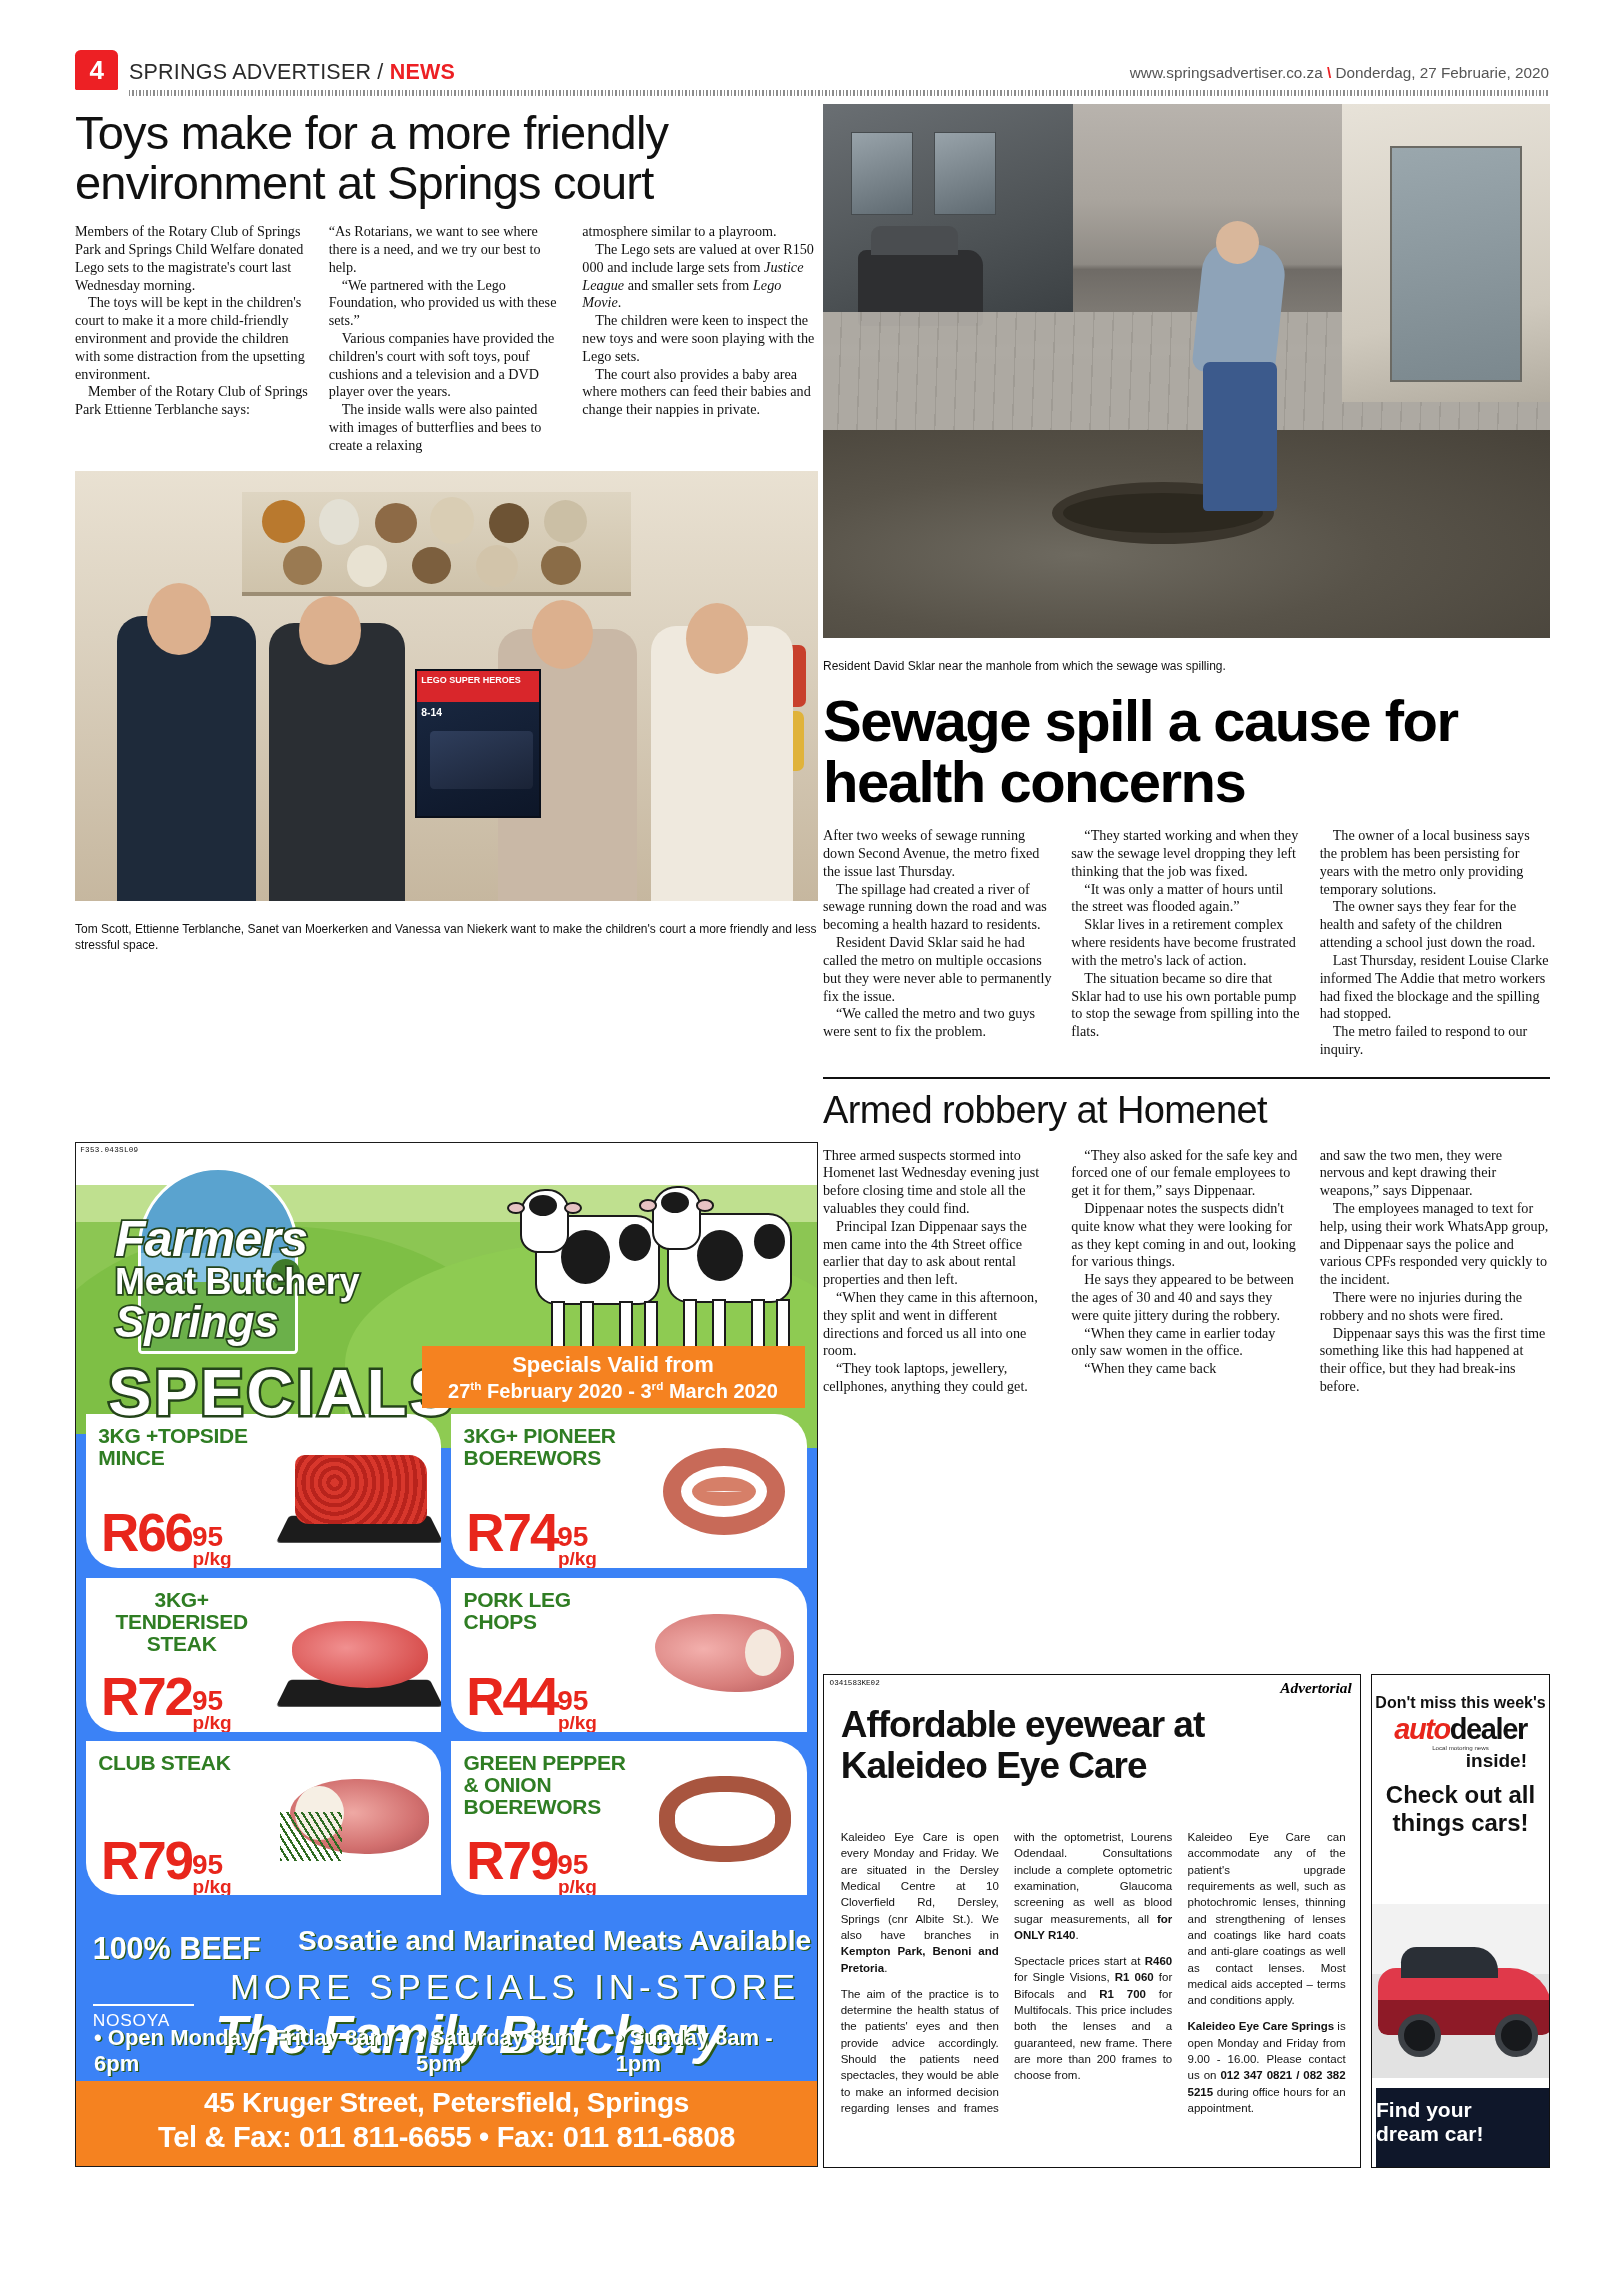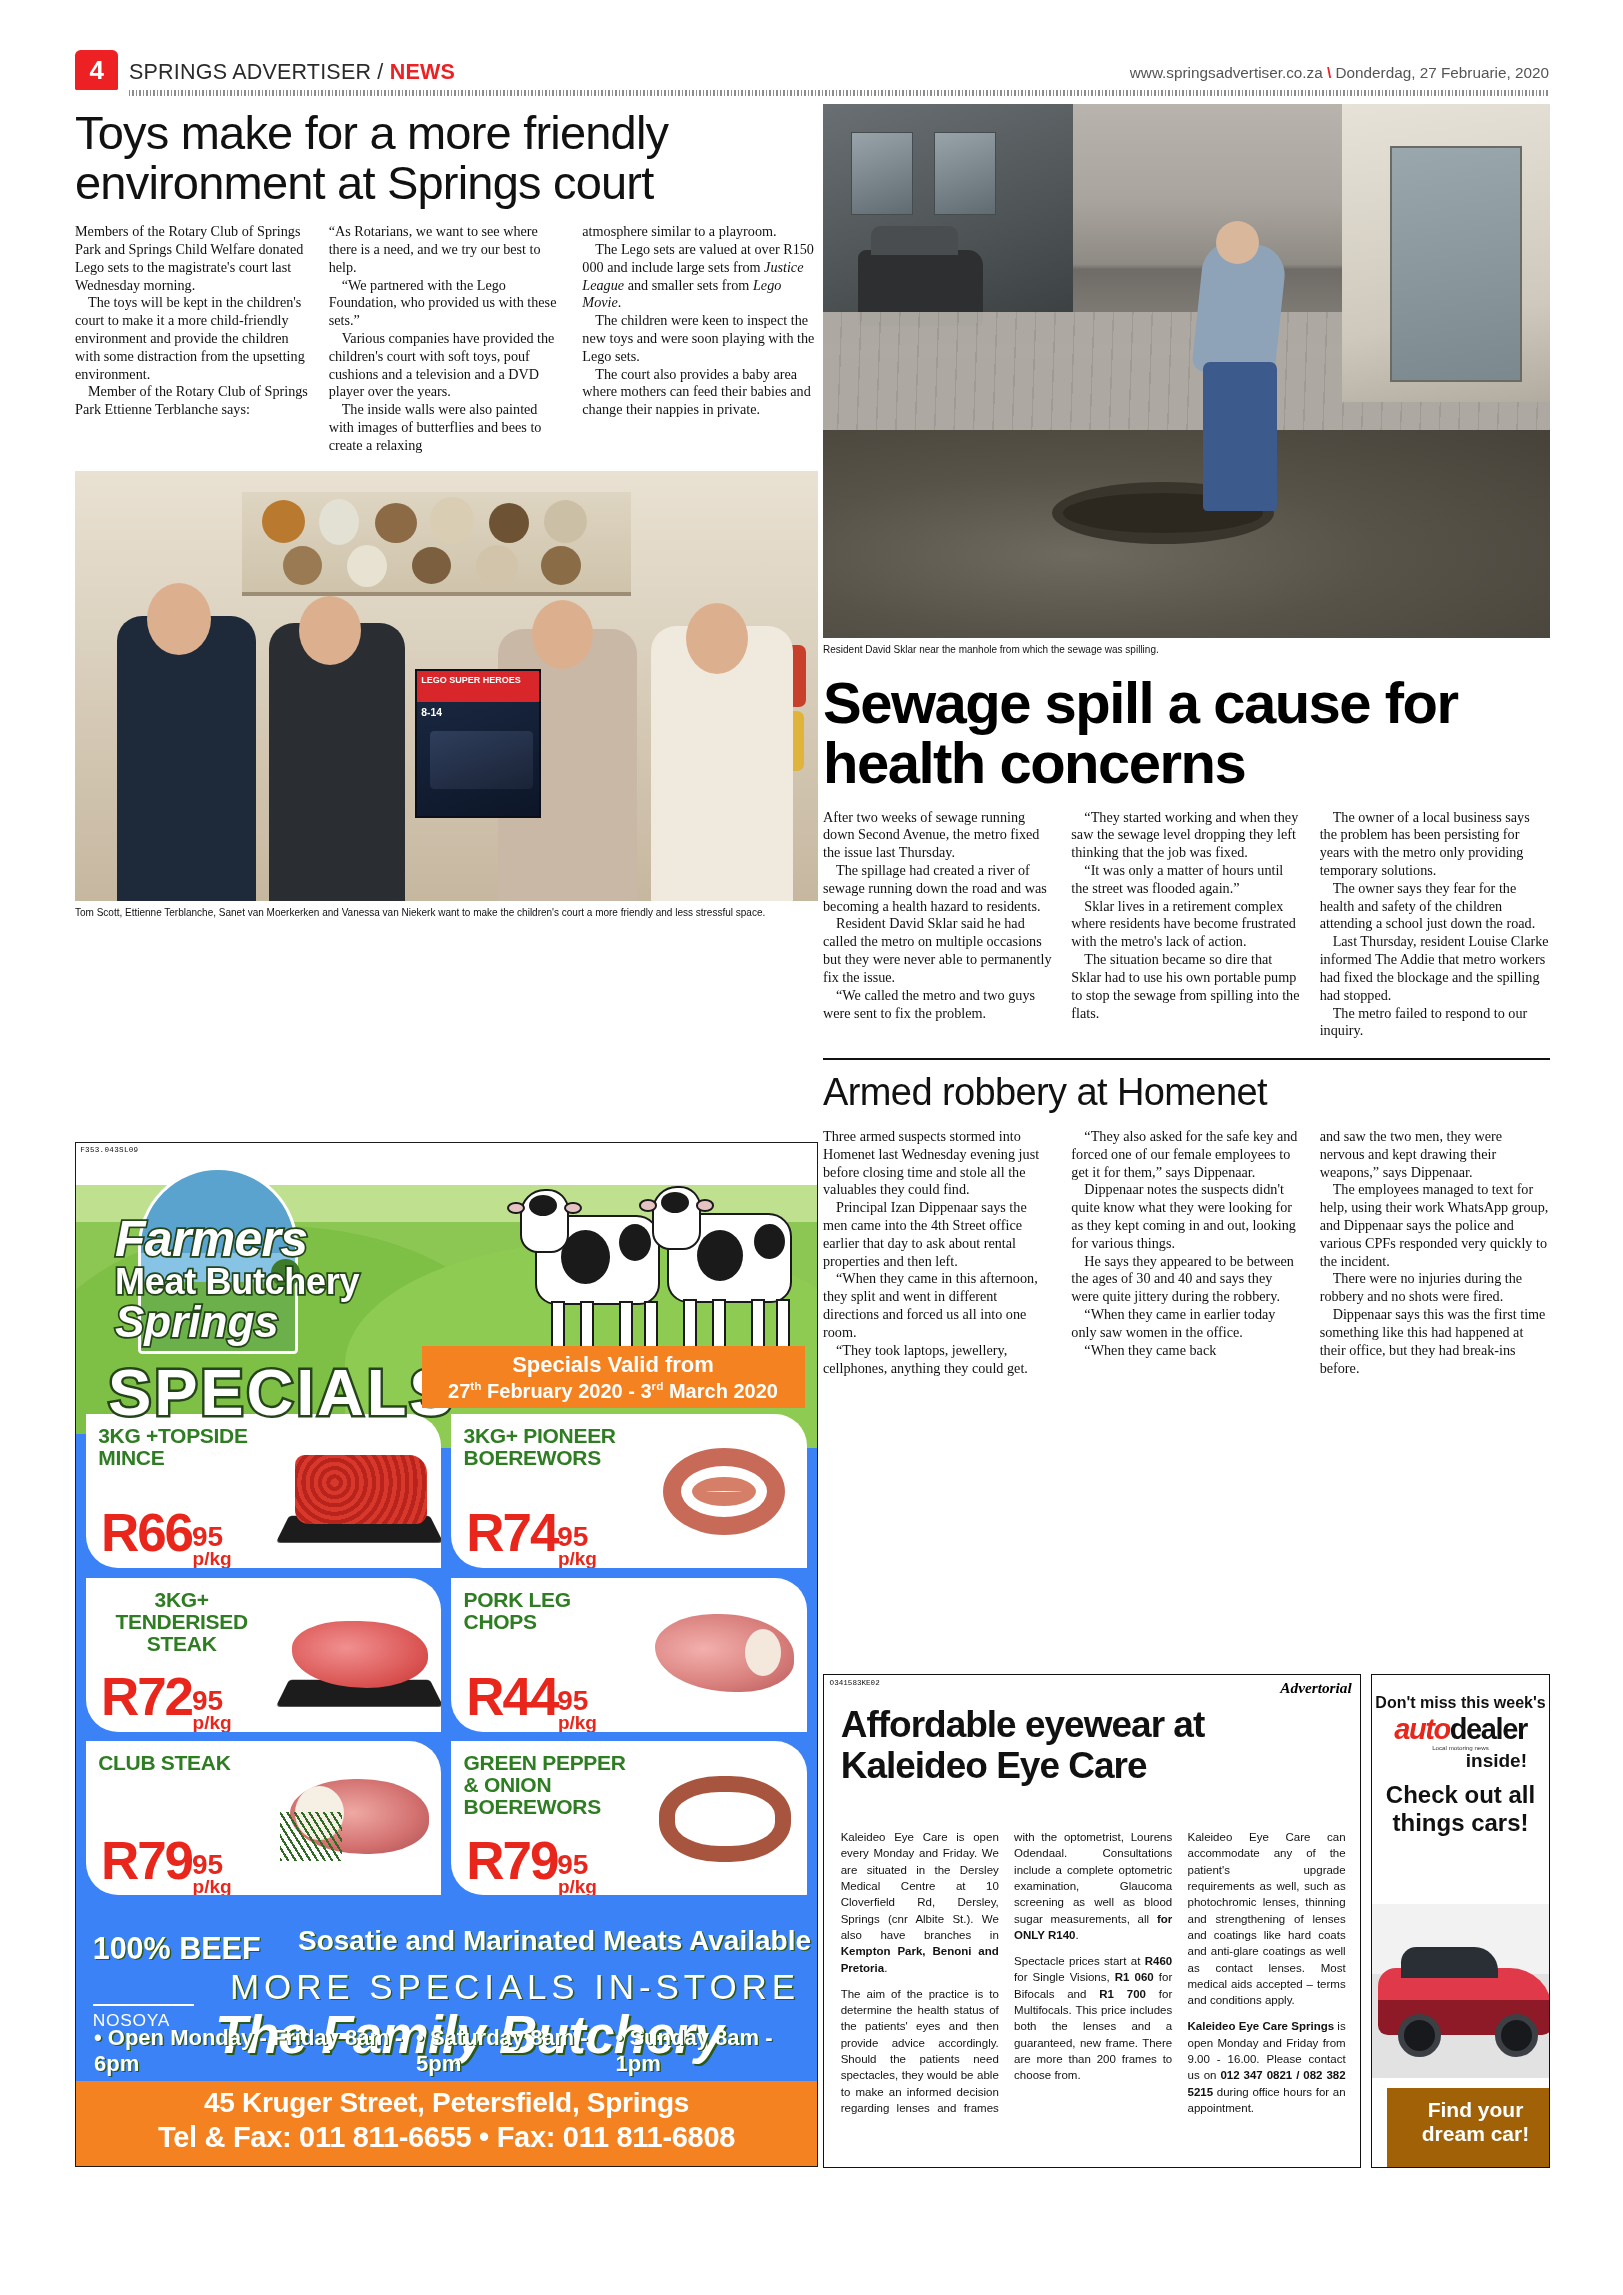--- a/index.html
+++ b/index.html
@@ -67,21 +67,21 @@
     text-align: left;
   }
   .bodytext p { text-indent: 13px; margin: 0; }
   .bodytext p.first { text-indent: 0; }
   .bodytext i { font-style: italic; }
 
   
   .photo { position: relative; overflow: hidden; background: #9aa; }
   .caption {
     font-family: "Liberation Sans", sans-serif;
-    font-size: 10px; line-height: 1.3; color: #111; margin-top: 5px;
+    font-size: 12px; line-height: 1.3; color: #111; margin-top: 21px;
   }
 
   
   .photo-street {
     width: 727px; height: 534px;
     background:
       linear-gradient(180deg,#b8b3ad 0%,#a9a49d 18%,#8e8a84 30%, #6f6b66 31%, #8a867f 46%, #7c7871 60%, #6a675f 75%, #5d5a53 100%);
   }
   .ps-building {
     position:absolute; left:0; top:0; width:250px; height:208px;
@@ -277,22 +277,22 @@
     font-size:24px; font-weight:bold; color:#111; line-height:1.16; }
   .au-car { position:absolute; left:-7px; top:229px; width:193px; height:174px;
     background: linear-gradient(180deg,#f2f2f2 0 40%, #e2e2e2 40% 100%); }
   .au-carbody { position:absolute; left:12.5px; top:64px; width:174px; height:67px;
     background: linear-gradient(180deg,#e0394a 0 48%, #8e1a27 48% 100%);
     border-radius: 18px 42px 9.7px 9.7px; }
   .au-carwin { position:absolute; left:36px; top:43px; width:97px; height:30.5px;
     background:#2a2f36; border-radius: 15.3px 23.6px 0 0; }
   .au-wheel { position:absolute; top:110px; width:43px; height:43px; background:#17191c;
     border:6.2px solid #3c4045; border-radius:50%; }
-  .au-find { position:absolute; left:15px; bottom:0; width:100%; height:79px; background:#a16207;
-    color:#fff; text-align:center; }
+  .au-find { position:absolute; left:4px; bottom:0; width:100%; height:79px; background:#0f172a;
+    color:#fff; text-align:left; }
   .au-find div { font-size:21px; font-weight:bold; line-height:1.18; }
   .au-find .f1 { padding-top:9.7px; }
 </style>
 </head>
 <body>
 
 <div class="page">
 
   <div class="masthead">
     <div class="pagenum-badge">4</div>

